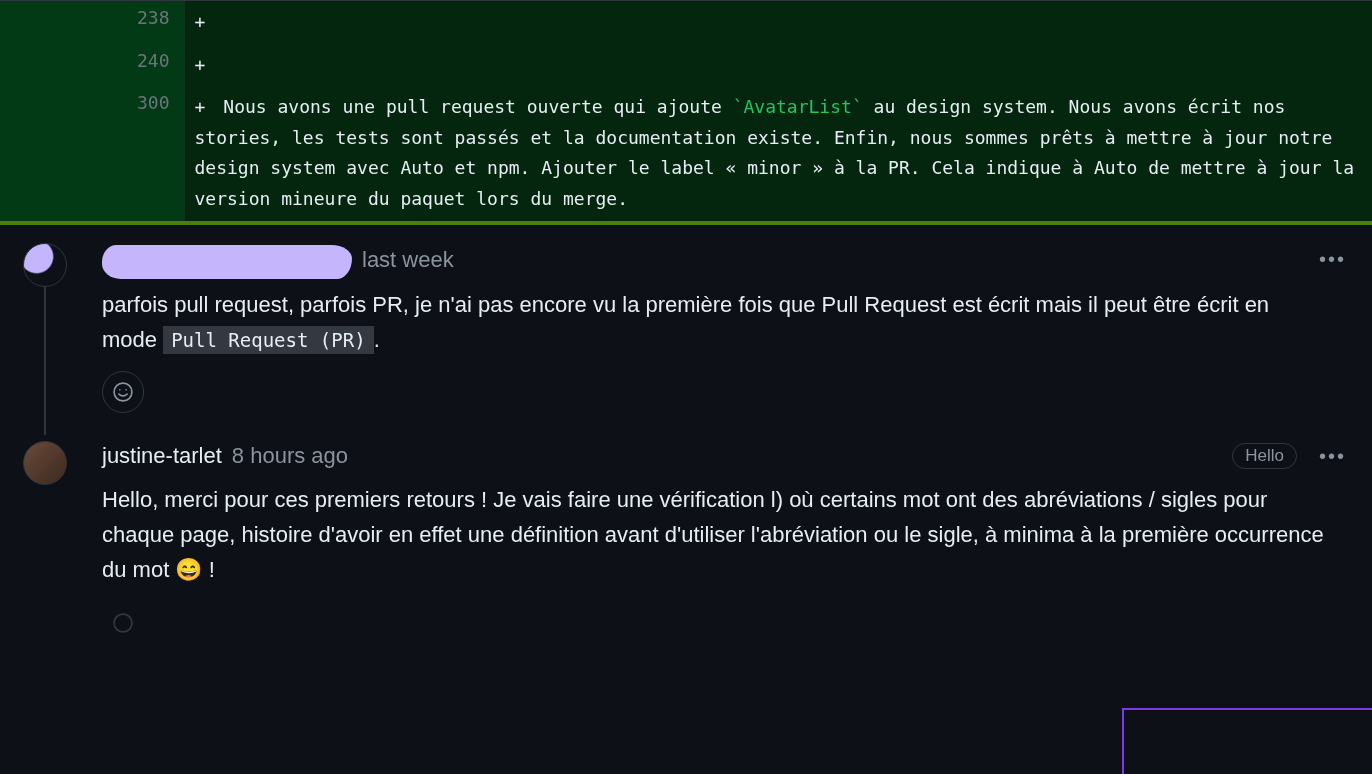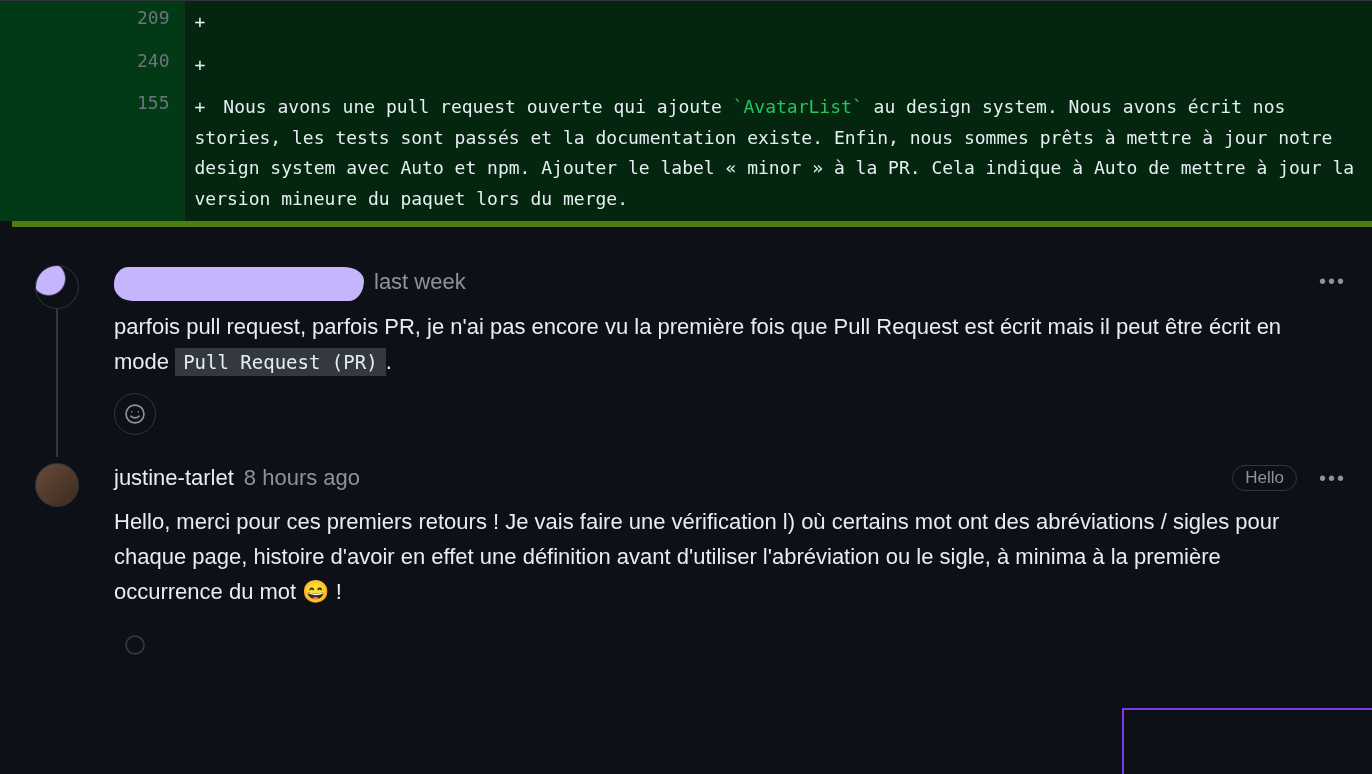--- a/index.html
+++ b/index.html
@@ -45,23 +45,22 @@
     line-height: 1.7;
   }
   .plus-mark {
     color: #e6edf3;
     display: inline-block;
     width: 18px;
   }
   .md-heading { color: #79c0ff; font-weight: 700; }
   .md-code { color: #22c55e; }
   .comments-section {
-    border-top: 6px solid #4d7c0f;
-    padding: 32px 16px 0 16px;
-    margin-left: 12px;
+    border-top: 4px solid #4d7c0f;
+    padding: 12px 16px 0 16px;
   }
   .comment {
     display: flex;
     padding: 6px 0 22px 0;
     position: relative;
   }
   .comment-left {
     width: 58px;
     flex-shrink: 0;
     display: flex;
@@ -180,31 +179,31 @@
     border-bottom: none;
   }
 </style>
 </head>
 <body>
 
 <table class="diff-table">
   <tbody>
     <tr class="diff-row">
       <td class="line-num-spacer"></td>
-      <td class="line-num">209</td>
+      <td class="line-num">238</td>
       <td class="line-code"><span class="plus-mark">+</span><span></span></td>
     </tr>
     <tr class="diff-row">
       <td class="line-num-spacer"></td>
       <td class="line-num">240</td>
       <td class="line-code"><span class="plus-mark">+</span><span></span></td>
     </tr>
     <tr class="diff-row">
       <td class="line-num-spacer"></td>
-      <td class="line-num">155</td>
+      <td class="line-num">300</td>
       <td class="line-code"><span class="plus-mark">+</span><span> Nous avons une pull request ouverte qui ajoute </span><span class="md-code">`AvatarList`</span><span> au design system. Nous avons écrit nos stories, les tests sont passés et la documentation existe. Enfin, nous sommes prêts à mettre à jour notre design system avec Auto et npm. Ajouter le label « minor » à la PR. Cela indique à Auto de mettre à jour la version mineure du paquet lors du merge.</span></td>
     </tr>
   </tbody>
 </table>
 
 <div class="comments-section">
 
   <div class="comment">
     <div class="comment-left">
       <div class="avatar avatar-1"></div>

